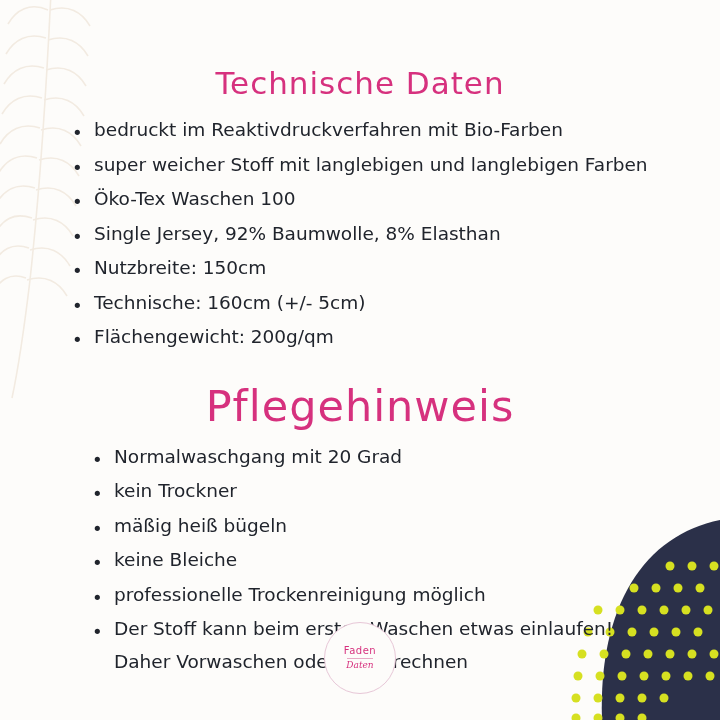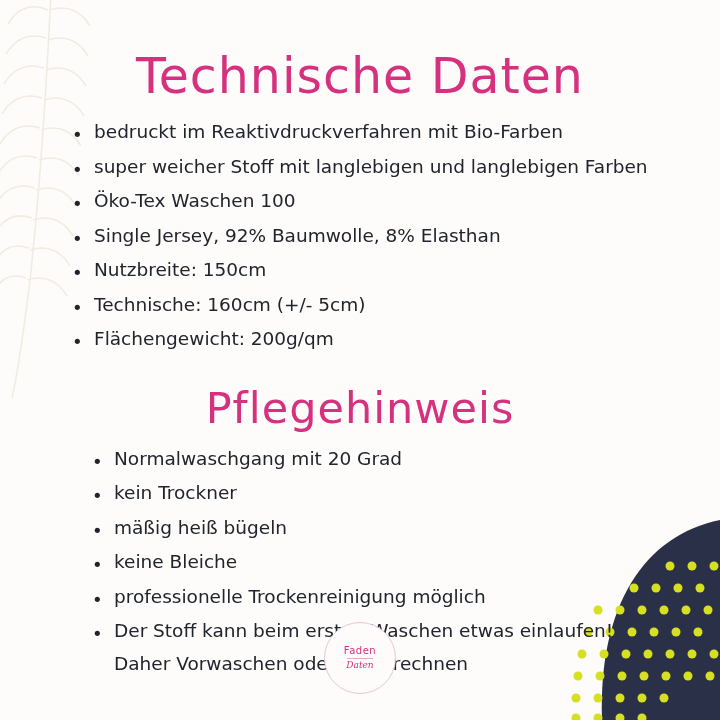--- a/index.html
+++ b/index.html
@@ -42,24 +42,24 @@
 
   
   .heading {
     text-align: center;
     color: #d6317e;
     font-family: "DejaVu Sans", sans-serif;
     font-weight: 400;
     letter-spacing: 1px;
   }
   #title-technische {
-    font-size: 49px;
+    font-size: 31px;
     line-height: 1;
-    margin: 8px;
-    padding-top: 44px;
+    margin: 0;
+    padding-top: 68px;
   }
   #title-pflege {
     font-size: 43px;
     line-height: 1;
     margin: 8px;
     padding-top: 22px;
   }
 
   
   ul.spec-list {

